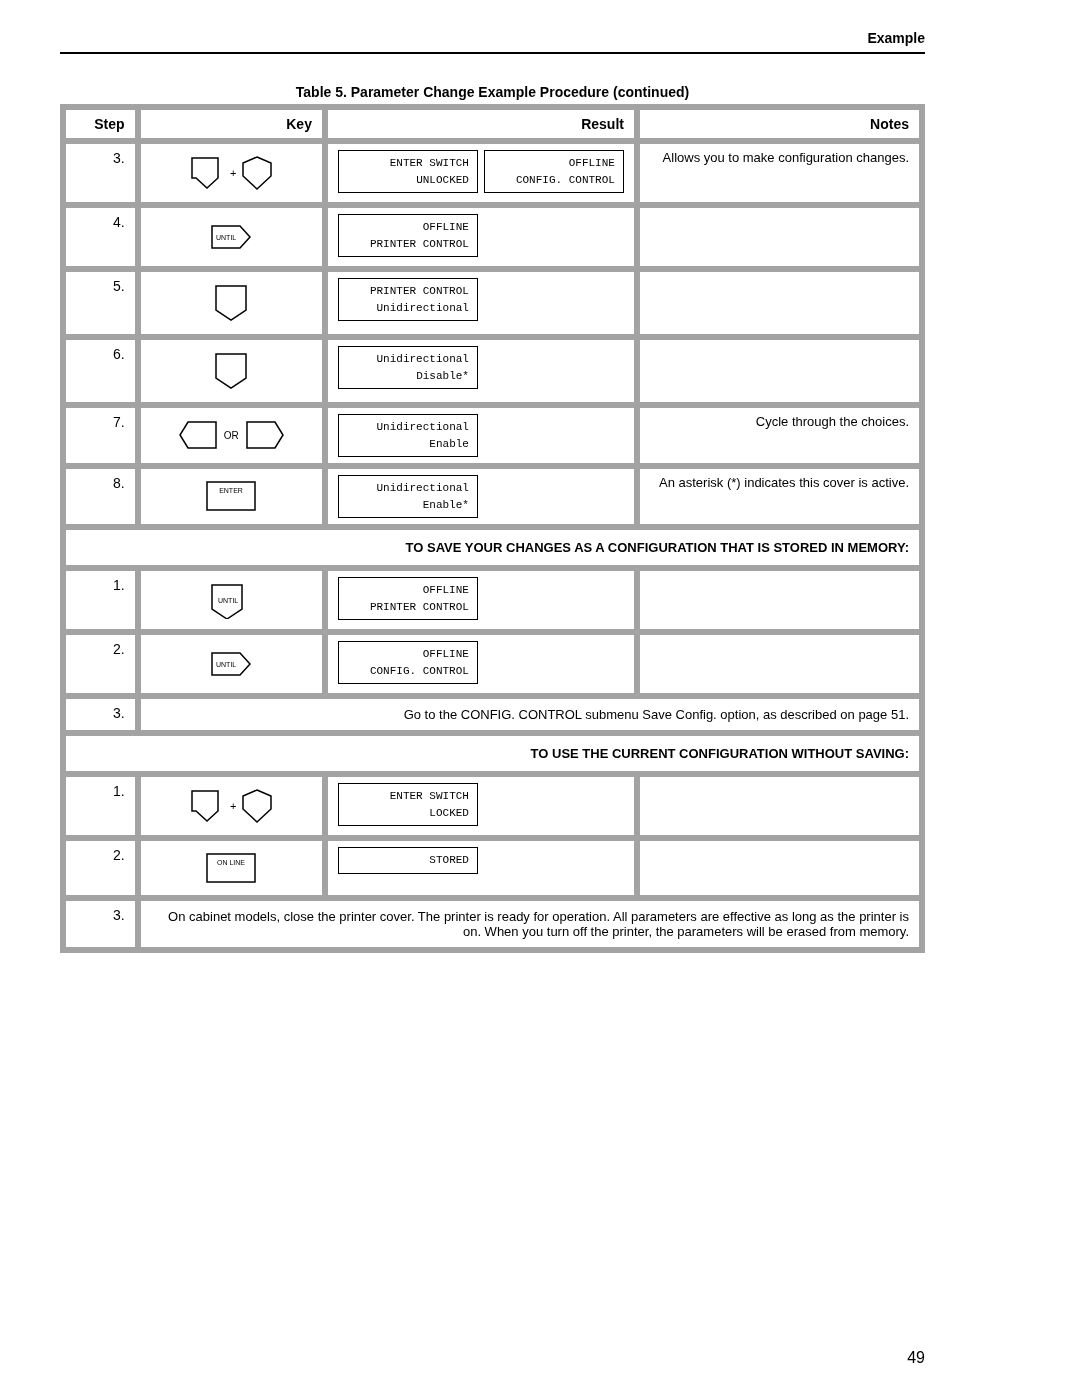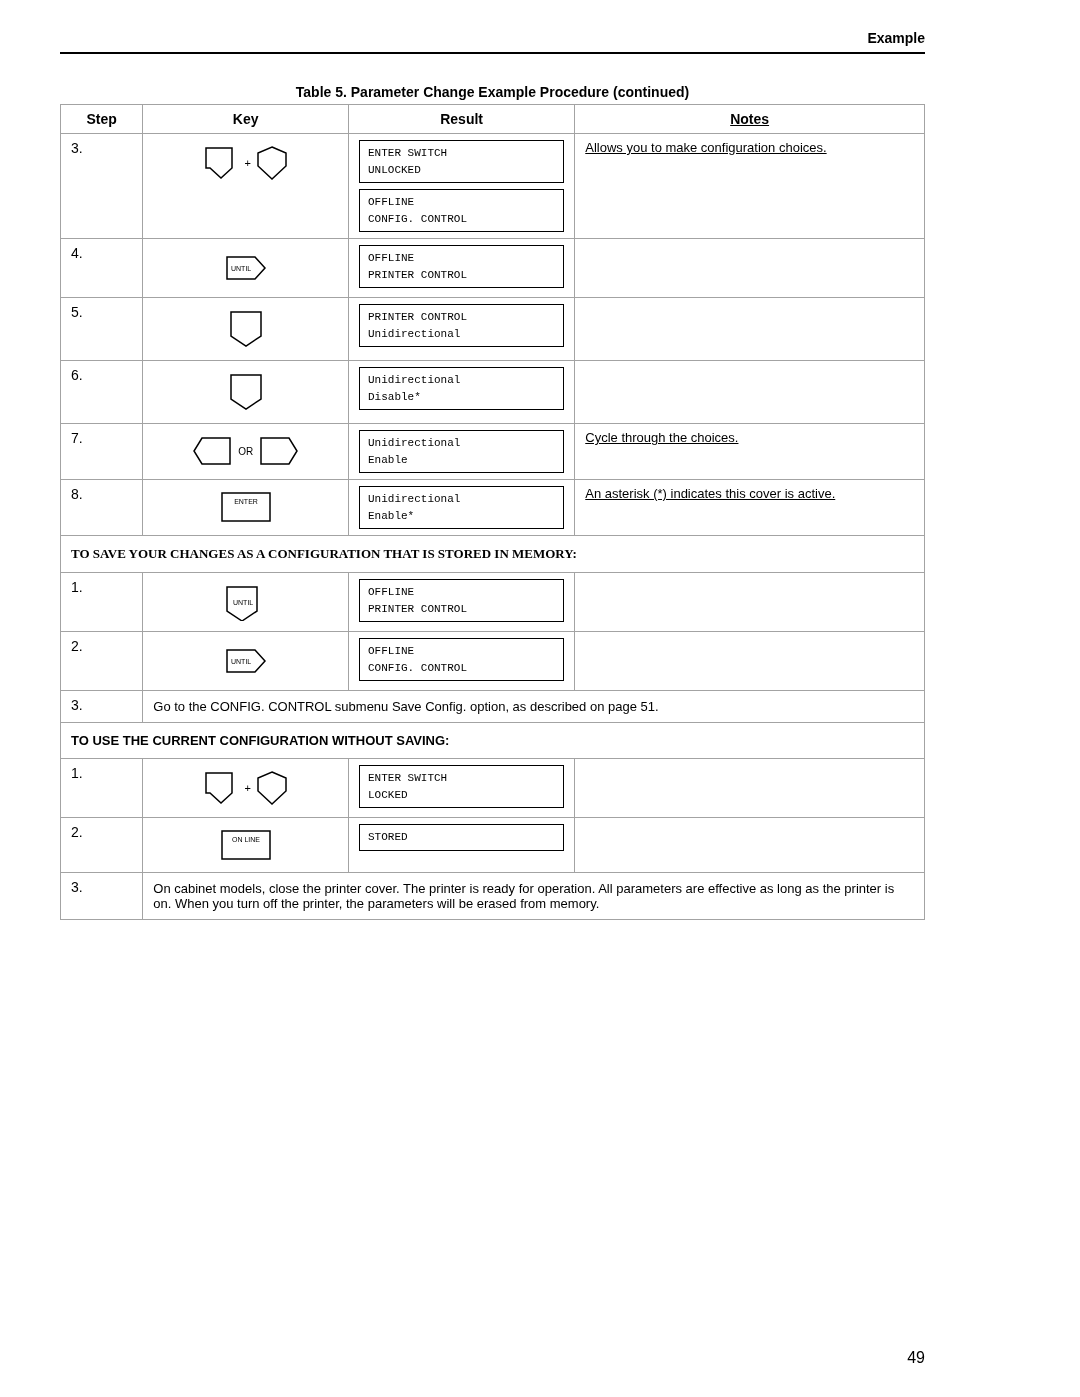--- a/index.html
+++ b/index.html
@@ -34,53 +34,54 @@
       font-weight: bold;
       font-size: 14px;
       margin-bottom: 4px;
     }
     .main-table {
       width: 100%;
       border-collapse: collapse;
       border: 1.5px solid #000;
     }
     .main-table th, .main-table td {
-      border: 1px solid #a3a3a3;
+      border: 6px solid #a3a3a3;
       padding: 6px 10px;
       vertical-align: top;
+      text-align: right;
     }
     .main-table th {
       font-weight: bold;
       font-size: 14px;
       background: #fff;
     }
     .col-step { width: 80px; }
     .col-key { width: 200px; }
     .col-result { width: 220px; margin-left: 40px; }
-    .col-notes { width: 340px; text-decoration: underline; }
+    .col-notes { width: 340px; }
 
     .step-num {
       font-size: 14px;
       padding-top: 4px;
     }
 
     
     .lcd-box {
       border: 1px solid #000;
       padding: 4px 8px;
       font-size: 11px;
       font-family: 'Courier New', monospace;
       display: inline-block;
       min-width: 140px;
       background: #fff;
       line-height: 1.5;
     }
     .lcd-box-wrap {
       display: flex;
-      flex-direction: column;
+      flex-direction: row;
       gap: 6px;
     }
 
     
     .key-container {
       display: flex;
       align-items: center;
       justify-content: center;
       gap: 4px;
       padding: 4px;
@@ -133,21 +134,21 @@
             </svg>
           </div>
         </td>
         <td class="col-result">
           <div class="lcd-box-wrap">
             <div class="lcd-box">ENTER SWITCH<br>UNLOCKED</div>
             <div class="lcd-box">OFFLINE<br>CONFIG. CONTROL</div>
           </div>
         </td>
         <td class="col-notes">
-          <span class="notes-text">Allows you to make configuration choices.</span>
+          <span class="notes-text">Allows you to make configuration changes.</span>
         </td>
       </tr>
 
       <tr>
         <td class="col-step"><span class="step-num">4.</span></td>
         <td class="col-key">
           <div class="key-container">
             <svg width="46" height="38" viewBox="0 0 46 38">
 
               <polygon points="4,8 32,8 42,19 32,30 4,30" fill="none" stroke="#000" stroke-width="1.5"></polygon>
@@ -235,21 +236,21 @@
           <div class="lcd-box-wrap">
             <div class="lcd-box">Unidirectional<br>Enable*</div>
           </div>
         </td>
         <td class="col-notes">
           <span class="notes-text">An asterisk (*) indicates this cover is active.</span>
         </td>
       </tr>
 
       <tr>
-        <td colspan="4" style="font-weight:bold; font-size:13px; padding:10px 10px;font-family:Liberation Serif, serif;">
+        <td colspan="4" style="font-weight:bold; font-size:13px; padding:10px 10px;">
           <span>TO SAVE YOUR CHANGES AS A CONFIGURATION THAT IS STORED IN MEMORY:</span>
         </td>
       </tr>
 
       <tr>
         <td class="col-step"><span class="step-num">1.</span></td>
         <td class="col-key">
           <div class="key-container">
             <svg width="46" height="38" viewBox="0 0 46 38">
               <polygon points="4,4 34,4 34,28 19,38 4,28" fill="none" stroke="#000" stroke-width="1.5"></polygon>

